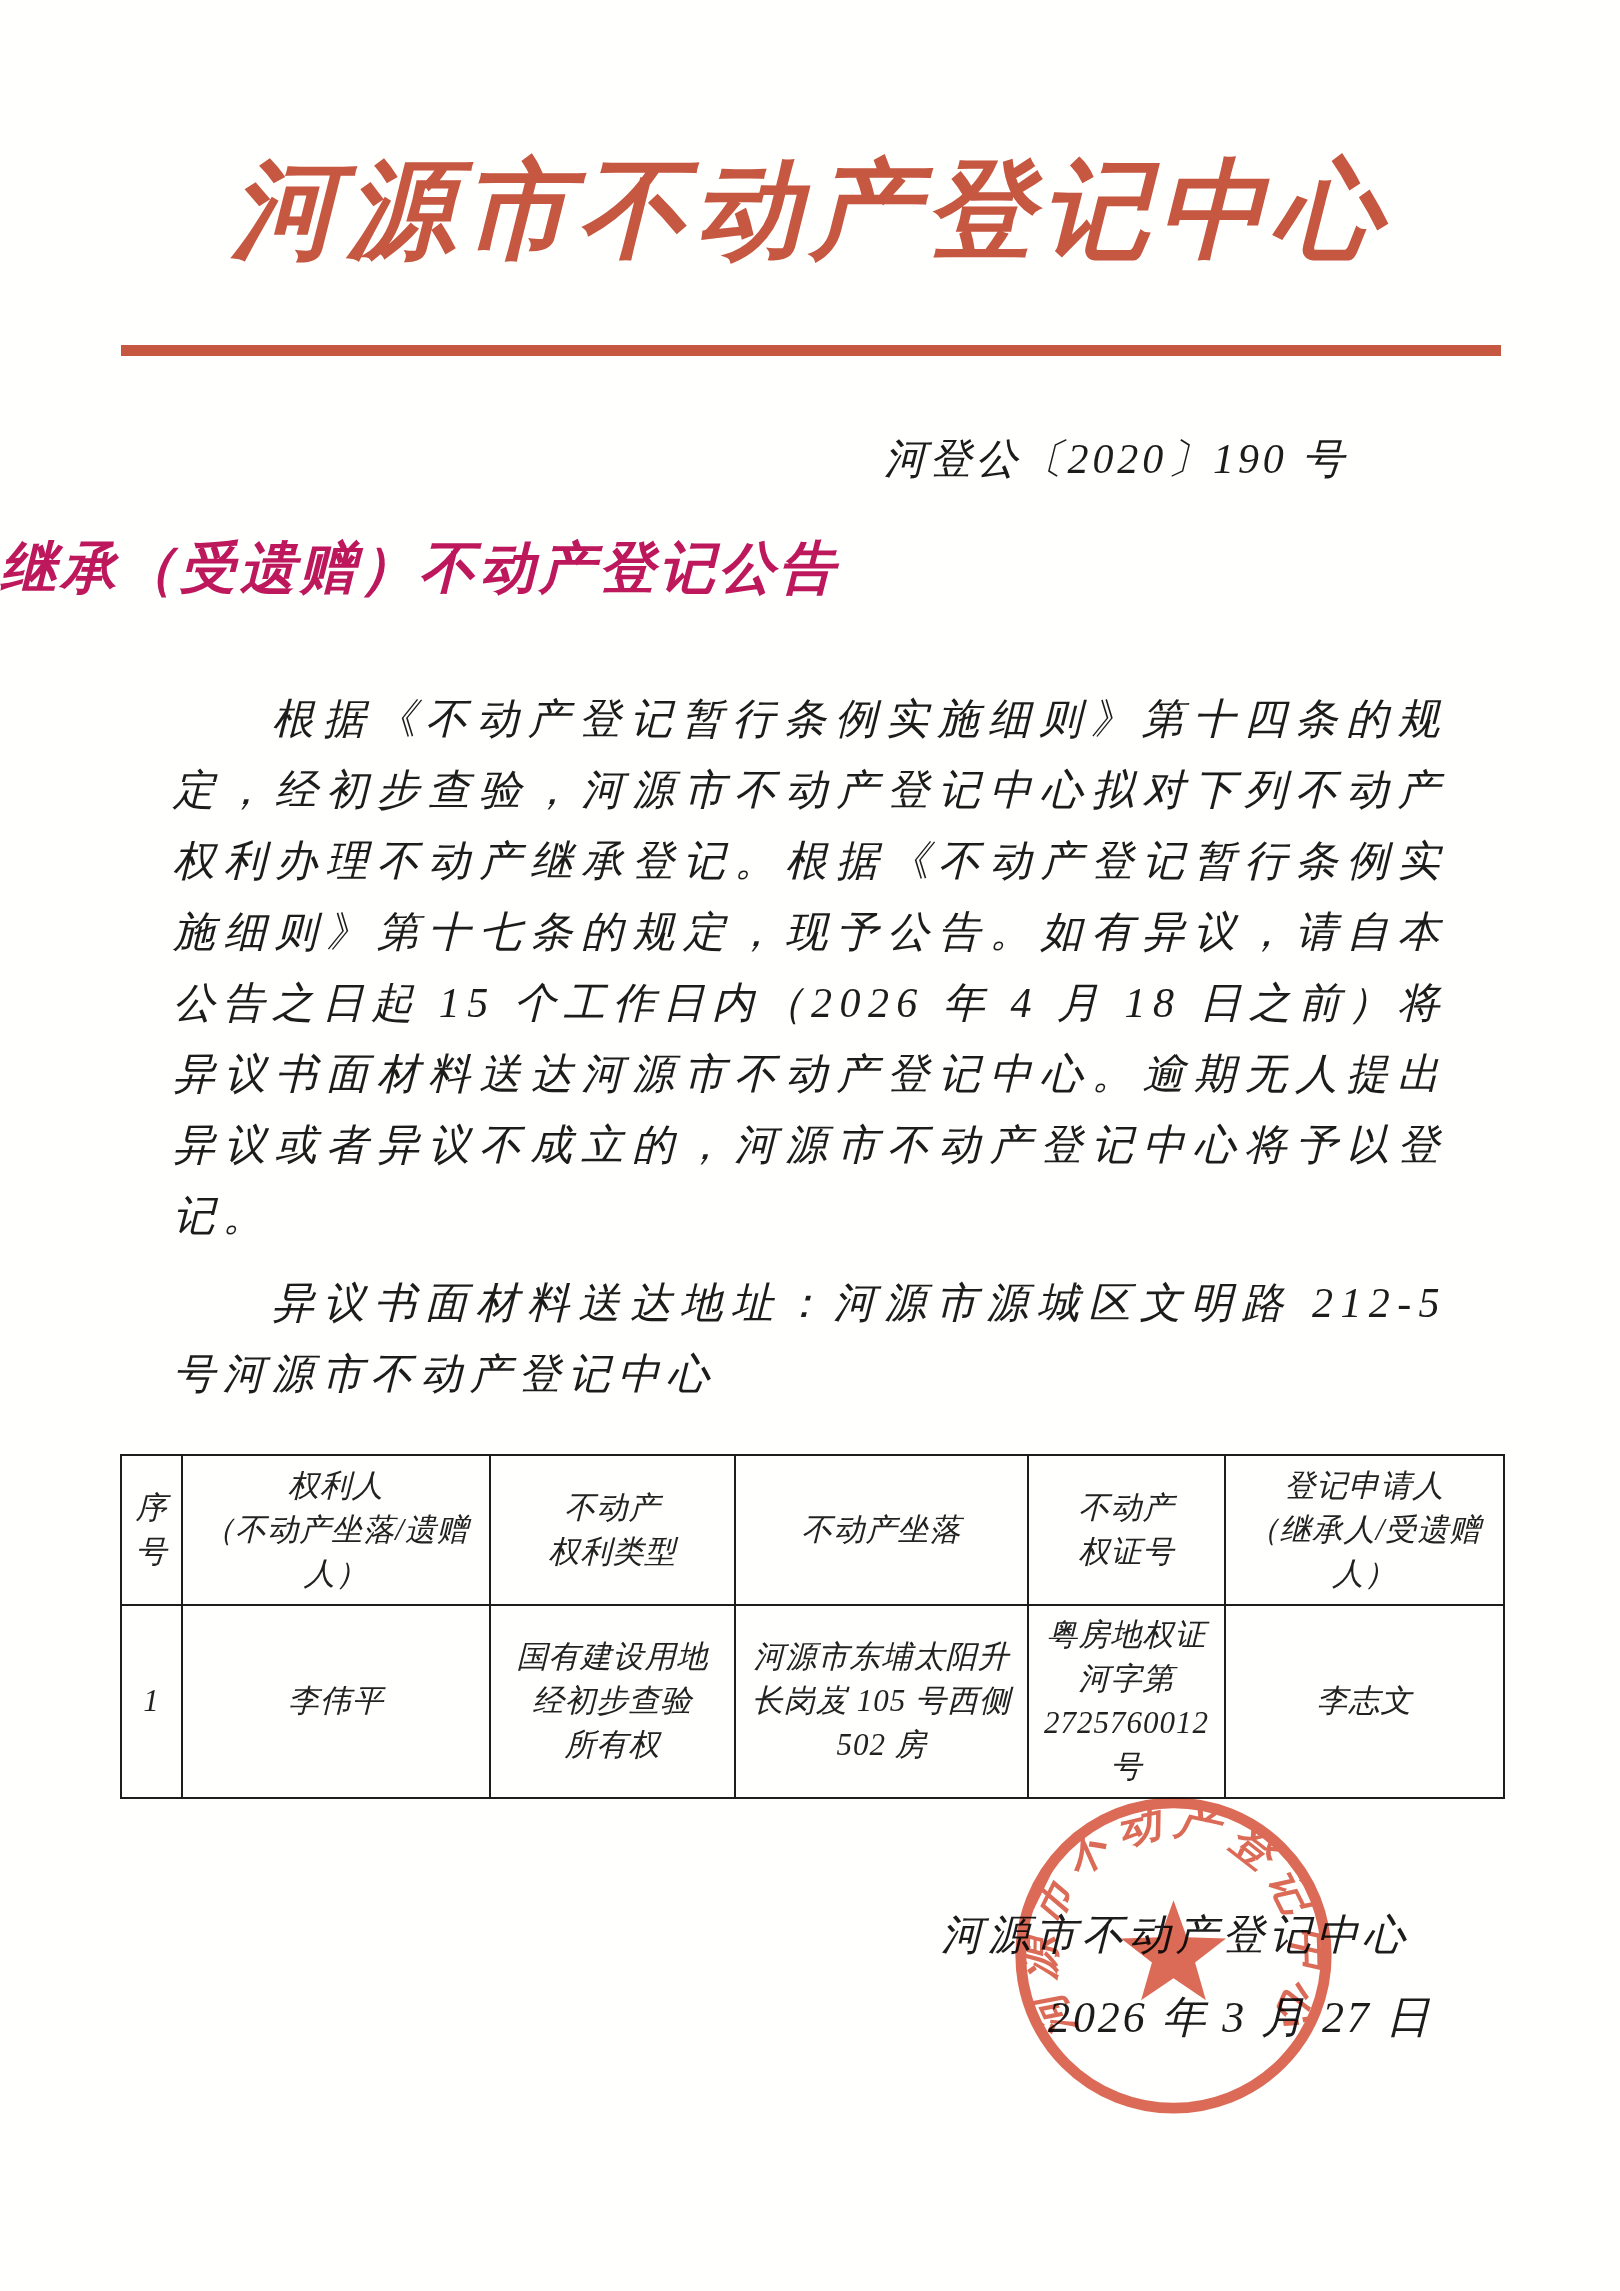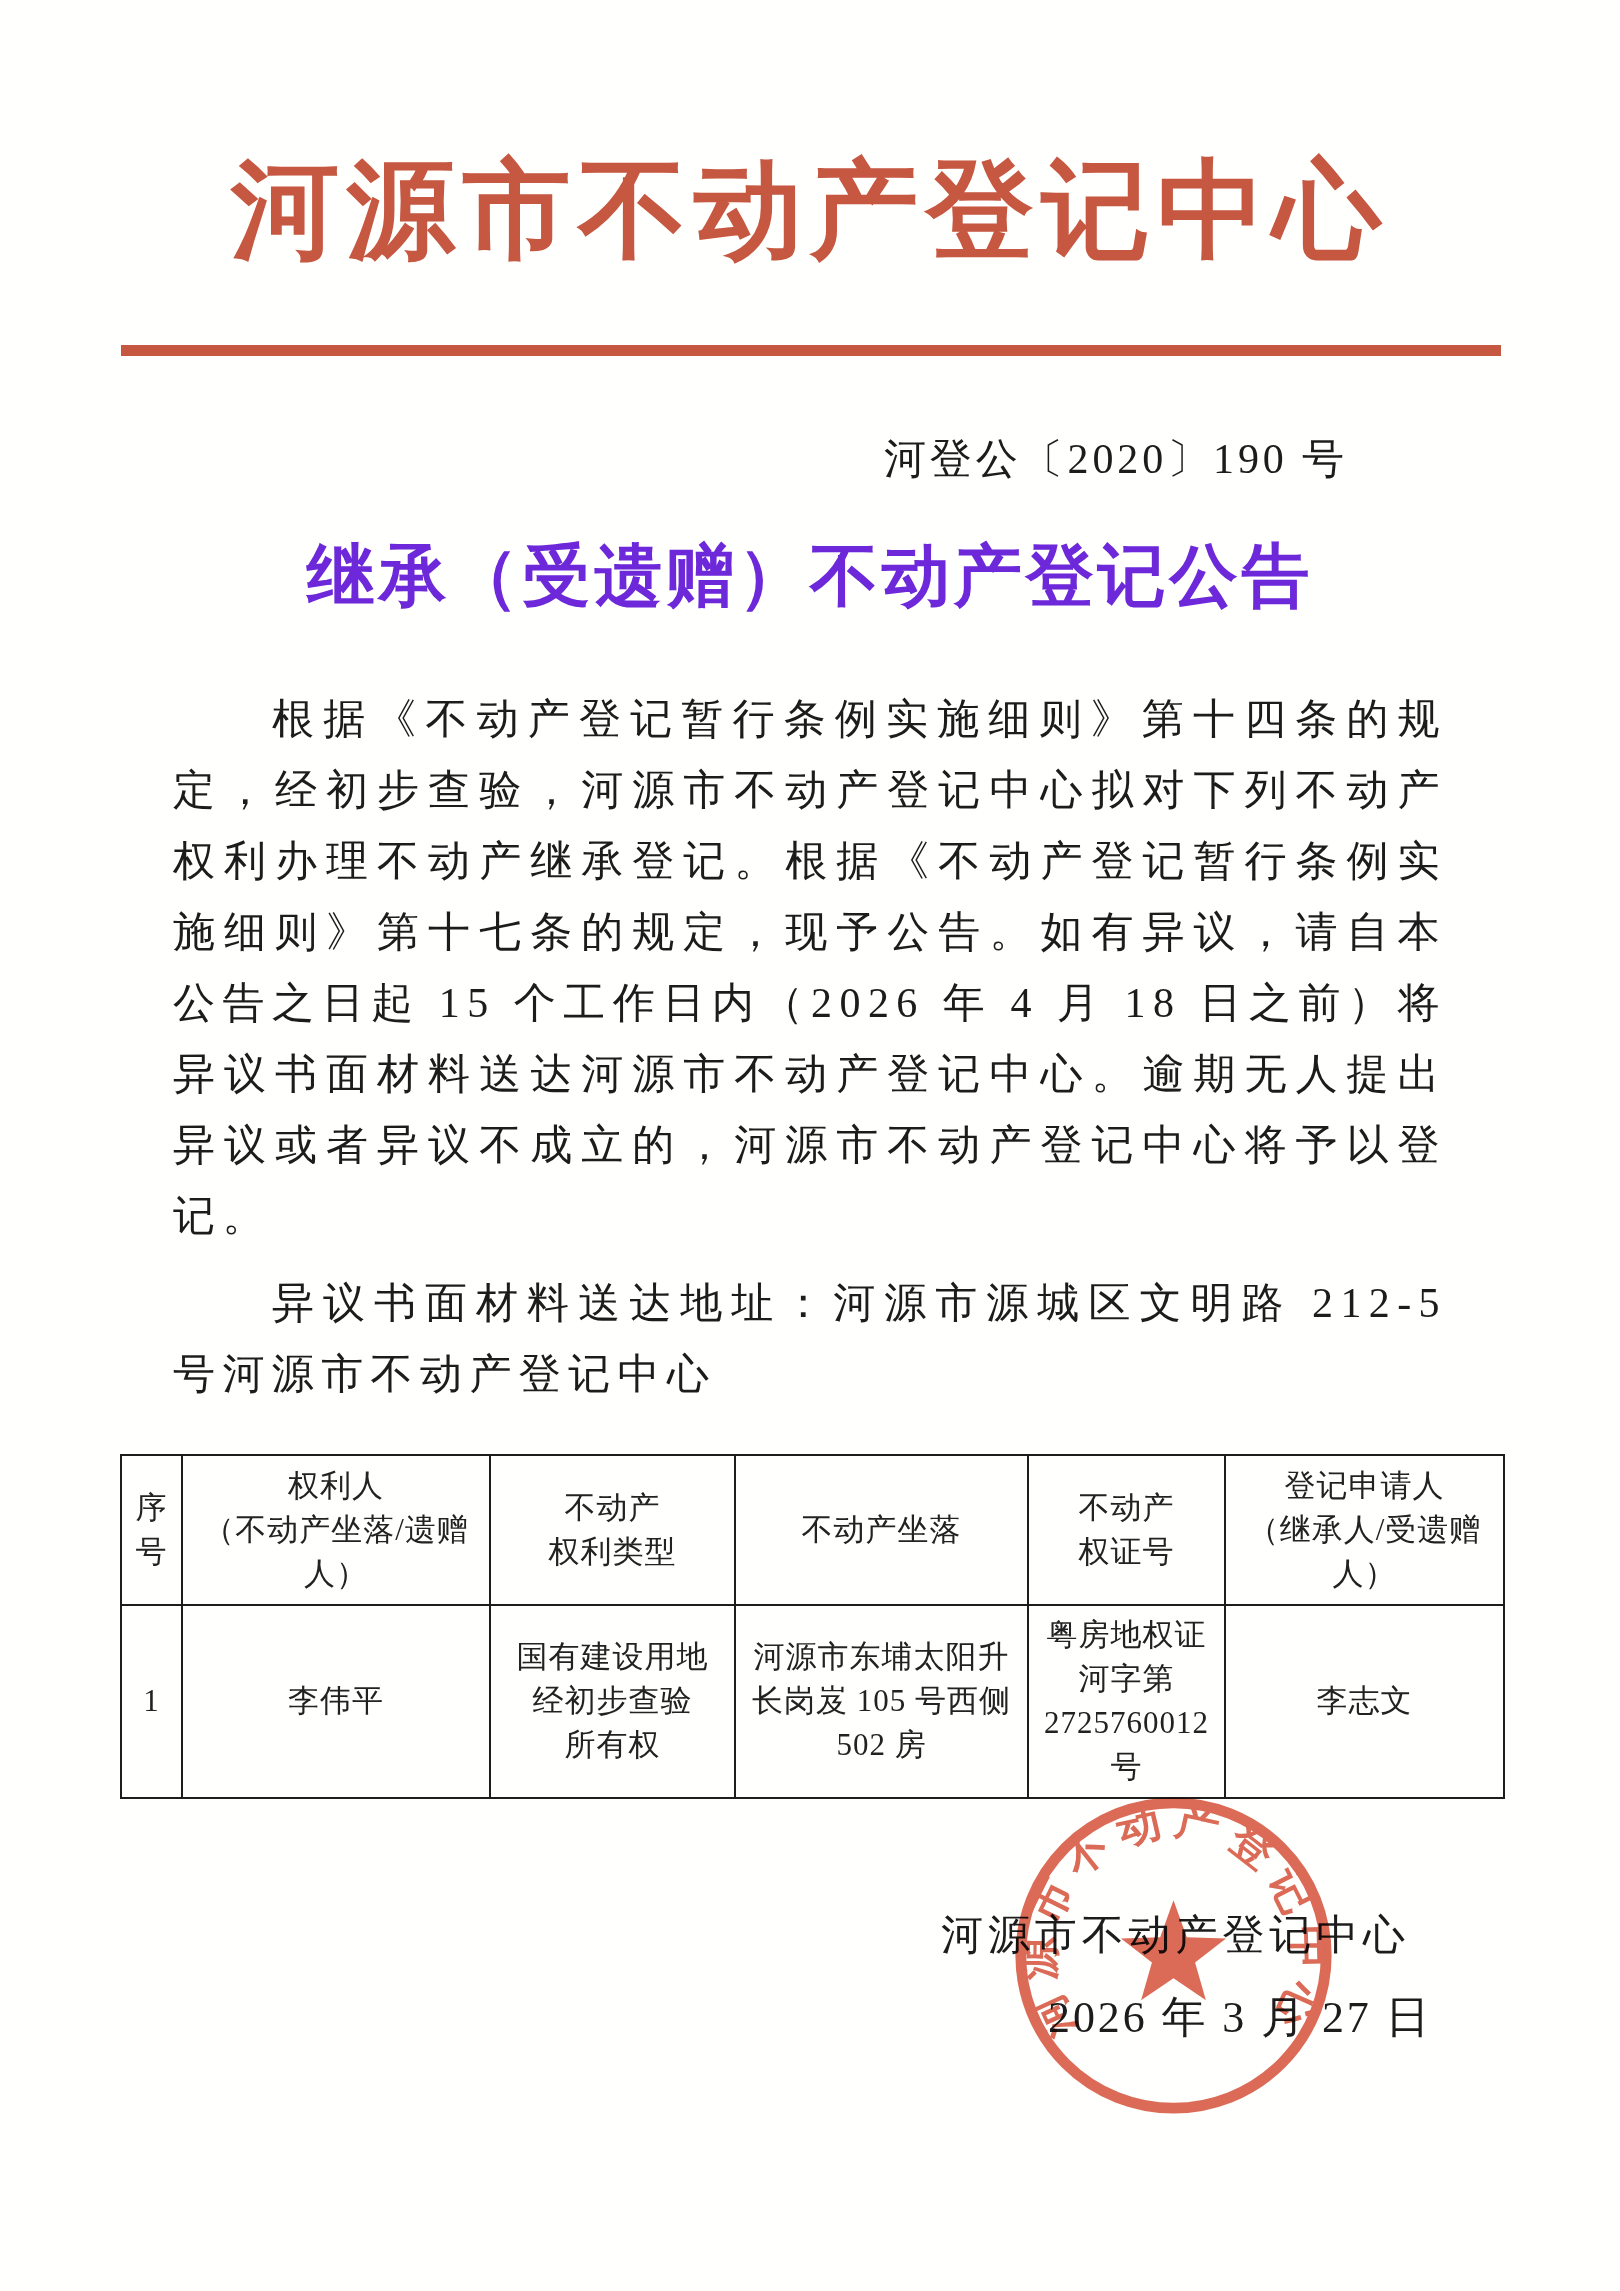--- a/index.html
+++ b/index.html
@@ -8,20 +8,21 @@
     background: #ffffff;
   }
   .page {
     position: relative;
     width: 1620px;
     height: 2292px;
     background: #fffffe;
     overflow: hidden;
     font-family: "Liberation Serif", "DejaVu Serif", serif;
     color: #1c1c1c;
+    font-style: italic;
   }
 
   
   .org-header {
     position: absolute;
     top: 125px;
     left: 0;
     width: 100%;
     text-align: center;
     font-size: 108px;
@@ -49,25 +50,25 @@
     letter-spacing: 3.9px;
     white-space: nowrap;
   }
 
   
   .notice-title {
     position: absolute;
     top: 531px;
     left: 0;
     width: 100%;
-    text-align: center;
-    font-size: 68px;
+    text-align: left;
+    font-size: 56px;
     font-weight: 700;
     letter-spacing: 3.9px;
-    color: #6d28d9;
+    color: #be185d;
     white-space: nowrap;
   }
 
   
   .body-text {
     position: absolute;
     top: 668px;
     left: 157px;
     width: 1306px;
   }

